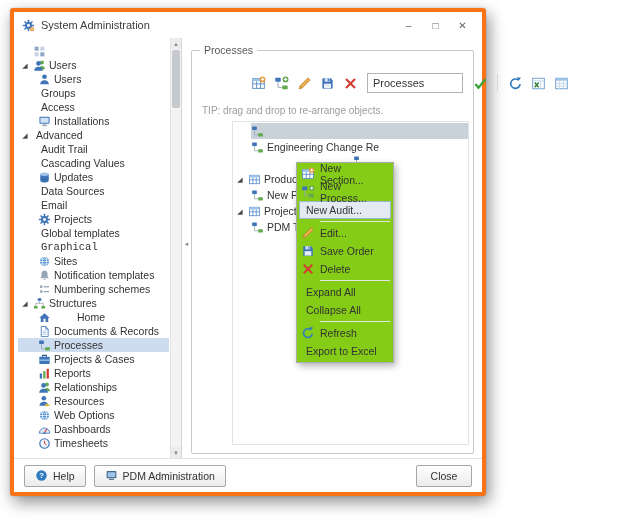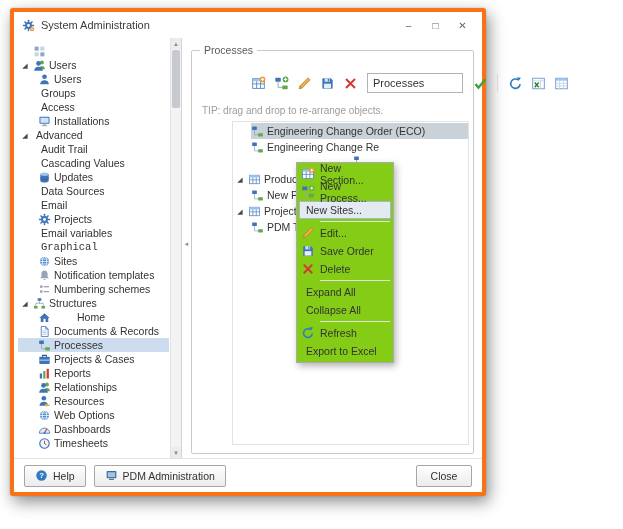--- a/index.html
+++ b/index.html
@@ -196,21 +196,21 @@
                 <rect x="7.1" y="1" width="1.8" height="14" rx="0.5" transform="rotate(90 8 8)" fill="#3f74b8"></rect>
                 <rect x="7.1" y="1" width="1.8" height="14" rx="0.5" transform="rotate(135 8 8)" fill="#3f74b8"></rect>
                 <circle cx="8" cy="8" r="4.2" fill="#3f74b8"></circle>
                 <circle cx="8" cy="8" r="1.8" fill="#fff"></circle>
               </svg>
             </span>
             <span>Projects</span>
           </div>
           <div class="sb-row" style="padding-left: 20px;">
             <span class="icon empty"></span>
-            <span>Email variables</span>
+            <span>Global templates</span>
           </div>
           <div class="sb-row" style="padding-left: 20px; font-family: Liberation Mono, monospace;">
             <span class="icon empty"></span>
             <span>Graphical</span>
           </div>
           <div class="sb-row" style="padding-left: 20px;">
             <span class="icon">
               <svg viewBox="0 0 16 16" xmlns="http://www.w3.org/2000/svg">
                 <circle cx="8" cy="8" r="5.6" fill="#4f8fd0"></circle>
                 <path d="M2.4 8h11.2" stroke="#fff" stroke-width="0.9" fill="none"></path>
@@ -461,21 +461,20 @@
         <div class="tip">TIP: drag and drop to re-arrange objects.</div>
         <div class="tree-box">
             <div class="t-row selected" style="margin-left: 18px;">
               <span class="icon">
                 <svg viewBox="0 0 16 16" xmlns="http://www.w3.org/2000/svg">
                   <rect x="1.4" y="1.8" width="5.8" height="4.2" rx="0.6" fill="#3f74b8"></rect>
                   <rect x="8.8" y="10" width="5.8" height="4.2" rx="0.6" fill="#62a84e"></rect>
                   <path d="M4.3 6v6.1h4.5" stroke="#98a5b5" fill="none"></path>
                 </svg>
               </span>
-              <span>Engineering Change Order (ECO)</span>
             </div>
             <div class="t-row" style="margin-left: 18px;">
               <span class="icon">
                 <svg viewBox="0 0 16 16" xmlns="http://www.w3.org/2000/svg">
                   <rect x="1.4" y="1.8" width="5.8" height="4.2" rx="0.6" fill="#3f74b8"></rect>
                   <rect x="8.8" y="10" width="5.8" height="4.2" rx="0.6" fill="#62a84e"></rect>
                   <path d="M4.3 6v6.1h4.5" stroke="#98a5b5" fill="none"></path>
                 </svg>
               </span>
               <span>Engineering Change Re</span>
@@ -582,21 +581,21 @@
             <rect x="8.8" y="10" width="5.8" height="4.2" rx="0.6" fill="#62a84e"></rect>
             <path d="M4.3 6v6.1h4.5" stroke="#98a5b5" fill="none"></path>
             <circle cx="12.3" cy="3.6" r="3.1" fill="#62a84e"></circle>
             <path d="M12.3 1.9v3.4M10.6 3.6h3.4" stroke="#fff" stroke-width="1.1"></path>
           </svg>
         </span>
         <span>New Process...</span>
       </div>
       <div class="menu-item hl">
         <span class="icon menu-icon empty"></span>
-        <span>New Sites...</span>
+        <span>New Audit...</span>
       </div>
       <div class="menu-sep"></div>
       <div class="menu-item">
         <span class="icon menu-icon">
           <svg viewBox="0 0 16 16" xmlns="http://www.w3.org/2000/svg">
             <path d="M2.2 13.8l0.9-3.2 8.2-8.2c0.3-0.3 0.8-0.3 1.1 0l1.2 1.2c0.3 0.3 0.3 0.8 0 1.1l-8.2 8.2z" fill="#eead4a" stroke="#b5822f" stroke-width="0.8"></path>
             <path d="M3.1 10.6l2.3 2.3" stroke="#b5822f" stroke-width="0.8"></path>
           </svg>
         </span>
         <span>Edit...</span>

